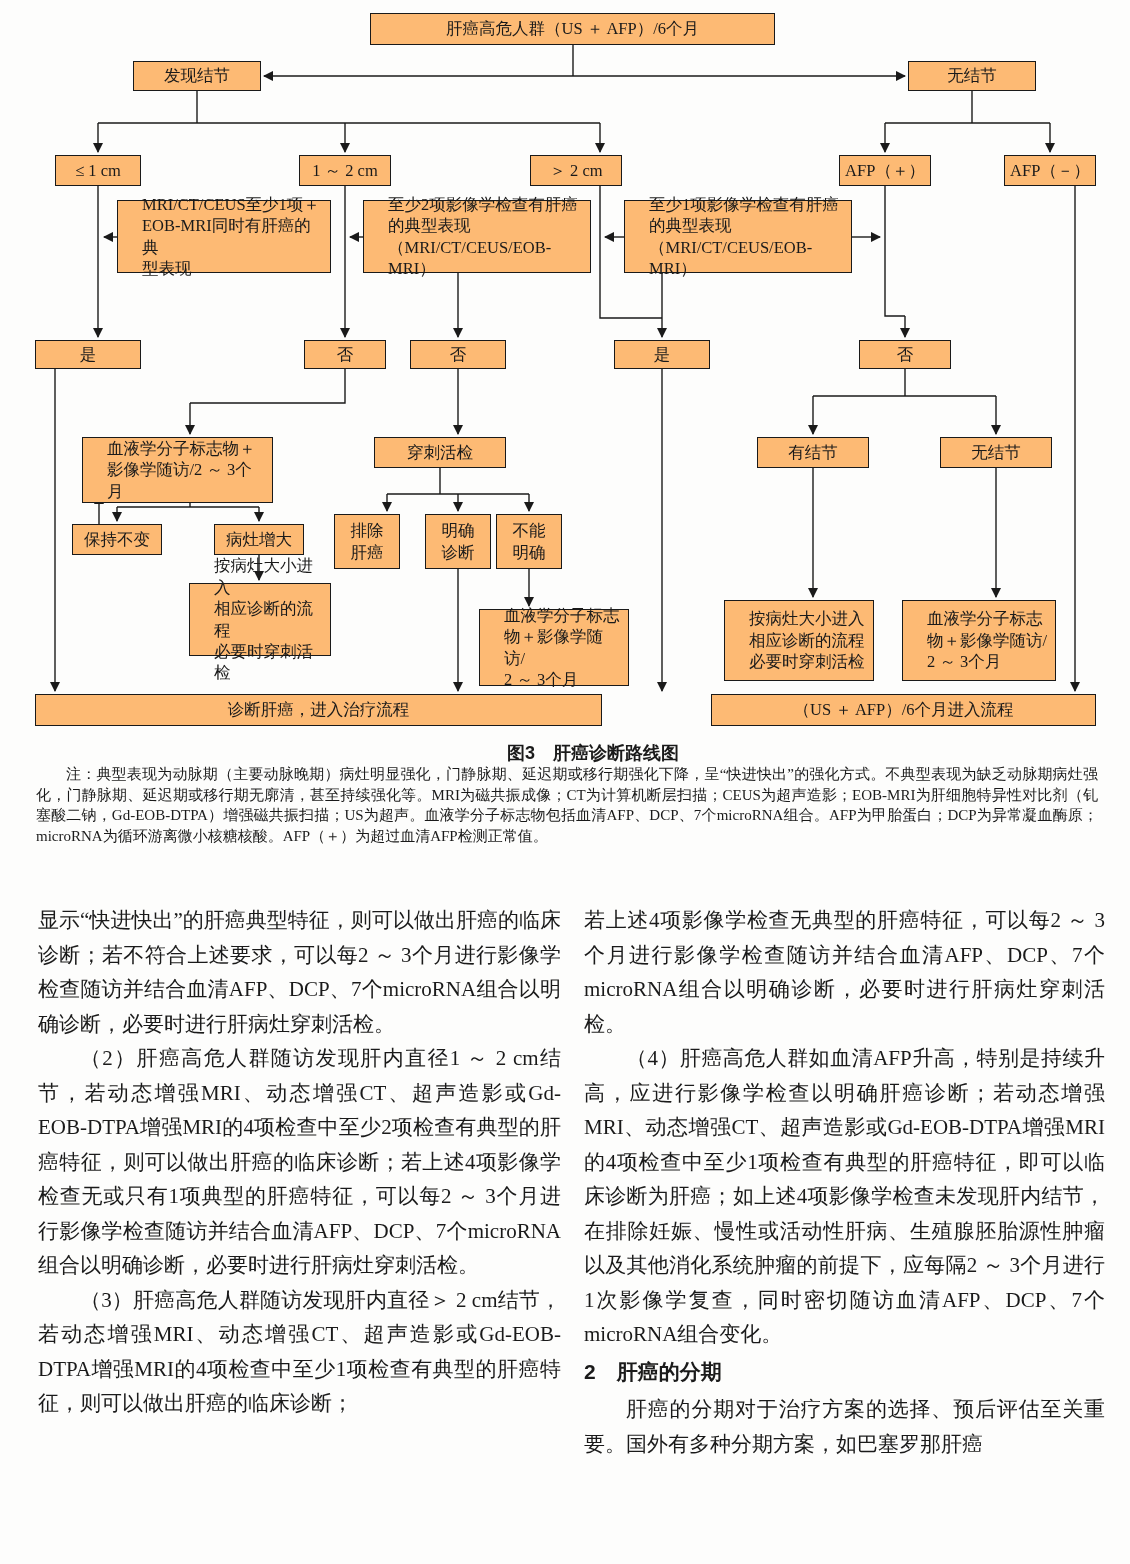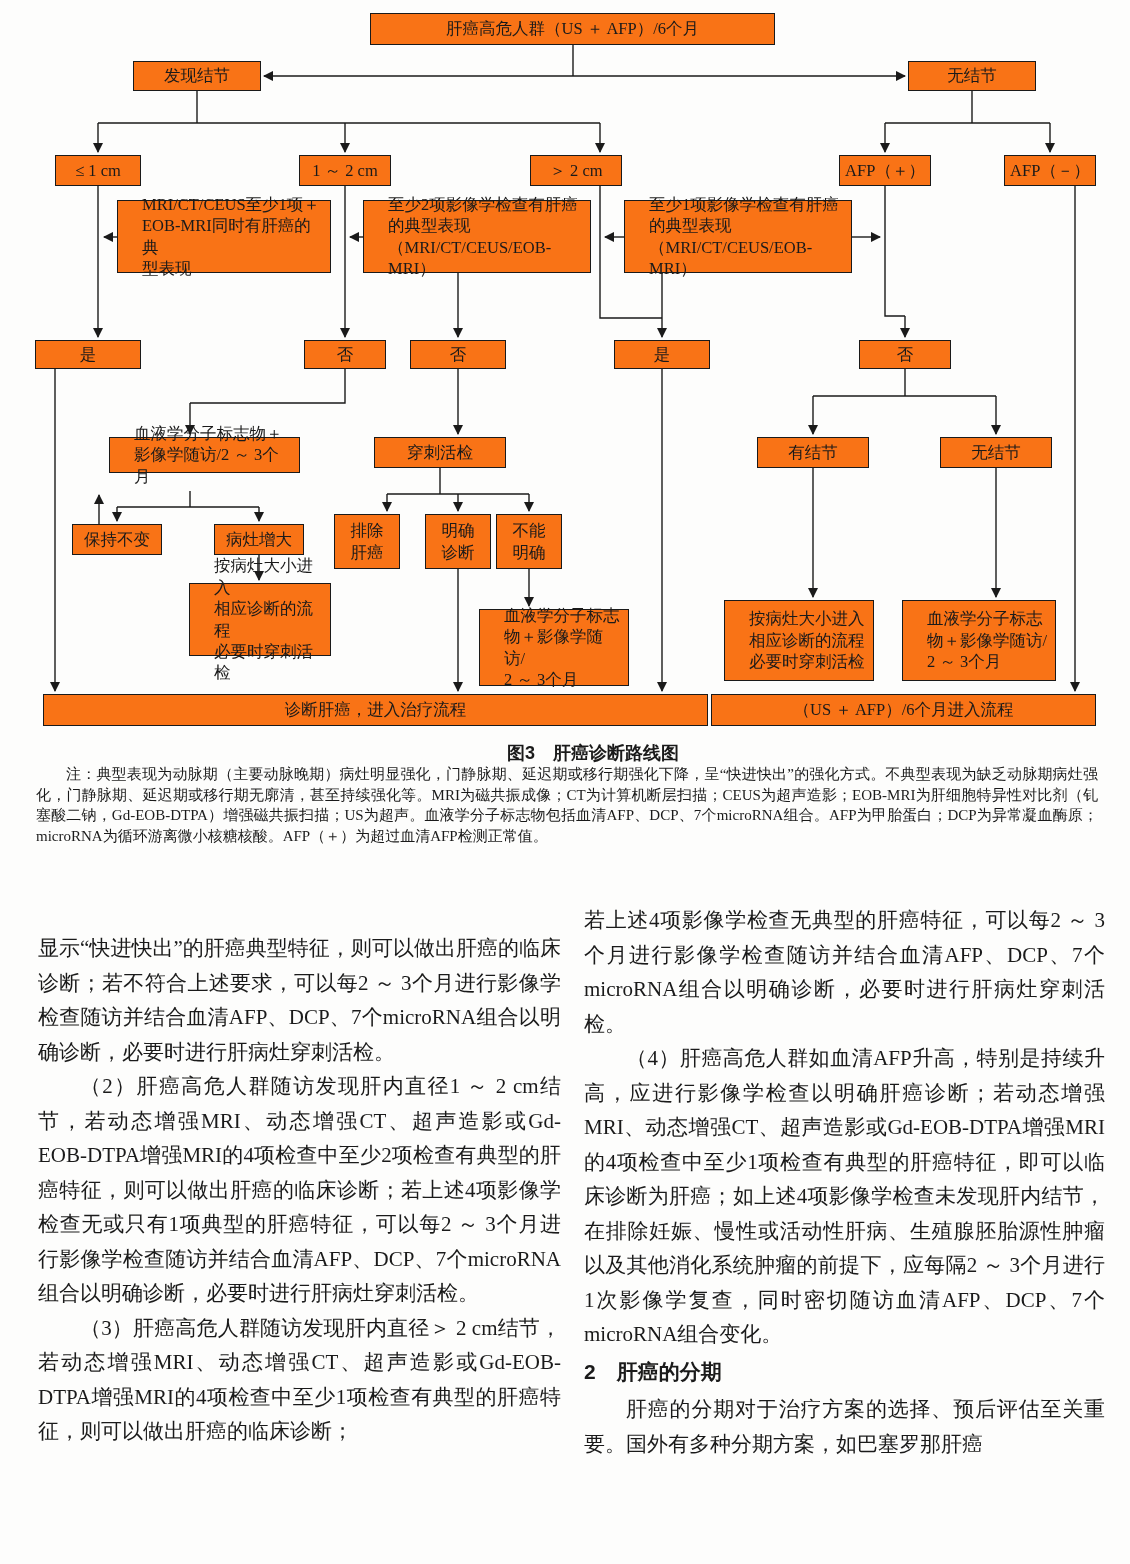--- a/index.html
+++ b/index.html
@@ -10,40 +10,40 @@
     background:#fdfdfc;
     color:#1a1a1a;
     font-family:"Liberation Serif","DejaVu Serif",serif;
     overflow:hidden;
   }
   
   #flowchart{position:absolute;left:0;top:0;width:1130px;height:740px;}
   #connectors{position:absolute;left:0;top:0;}
   .node{
     position:absolute;box-sizing:border-box;
-    border:1.5px solid #1a1a1a;background:#f97316;
+    border:1.5px solid #1a1a1a;background:#fdba74;
     display:flex;align-items:center;justify-content:center;
     text-align:center;white-space:pre-line;
     font-size:16.5px;line-height:1.3;padding:1px 4px;
   }
   .node.left{justify-content:flex-start;text-align:left;padding-left:24px;}
   
   .fig-caption{
     position:absolute;left:0;top:741px;width:1130px;
     text-align:center;font-weight:bold;font-size:18px;
     font-family:"Liberation Sans","DejaVu Sans",sans-serif;
     padding-left:28px;
   }
   .note{
     position:absolute;left:36px;top:764px;width:1062px;
     font-size:15px;line-height:20.6px;text-align:justify;text-indent:2em;
   }
   
   .col{position:absolute;top:903px;}
-  .col-left{left:38px;width:523px;margin-top:28px;}
+  .col-left{left:38px;width:523px;}
   .col-right{left:584px;width:521px;}
   .col p{margin:0;font-size:21px;line-height:34.5px;text-align:justify;}
   .col p.indent{text-indent:2em;}
   .section-heading{
     margin:3px 0;font-size:21px;line-height:34.5px;font-weight:bold;
     font-family:"Liberation Sans","DejaVu Sans",sans-serif;
   }
 </style>
 </head>
 <body>
@@ -131,21 +131,21 @@
     <div class="node left" style="left:624px;top:200px;width:228px;height:73px">至少1项影像学检查有肝癌
 的典型表现
 （MRI/CT/CEUS/EOB-MRI）</div>
 
     <div class="node" style="left:35px;top:340px;width:106px;height:29px">是</div>
     <div class="node" style="left:304px;top:340px;width:82px;height:29px">否</div>
     <div class="node" style="left:410px;top:340px;width:96px;height:29px">否</div>
     <div class="node" style="left:614px;top:340px;width:96px;height:29px">是</div>
     <div class="node" style="left:859px;top:340px;width:92px;height:29px">否</div>
 
-    <div class="node left" style="left:109px;top:437px;width:191px;height:36px">血液学分子标志物＋
+    <div class="node left" style="left:82px;top:437px;width:191px;height:66px">血液学分子标志物＋
 影像学随访/2 ～ 3个月</div>
     <div class="node" style="left:374px;top:437px;width:132px;height:31px">穿刺活检</div>
     <div class="node" style="left:757px;top:437px;width:112px;height:31px">有结节</div>
     <div class="node" style="left:940px;top:437px;width:112px;height:31px">无结节</div>
 
     <div class="node" style="left:72px;top:524px;width:90px;height:31px">保持不变</div>
     <div class="node" style="left:214px;top:524px;width:90px;height:31px">病灶增大</div>
     <div class="node" style="left:334px;top:514px;width:66px;height:55px">排除
 肝癌</div>
     <div class="node" style="left:425px;top:514px;width:66px;height:55px">明确
@@ -159,21 +159,21 @@
     <div class="node left" style="left:479px;top:609px;width:150px;height:77px">血液学分子标志
 物＋影像学随访/
 2 ～ 3个月</div>
     <div class="node left" style="left:724px;top:600px;width:150px;height:81px">按病灶大小进入
 相应诊断的流程
 必要时穿刺活检</div>
     <div class="node left" style="left:902px;top:600px;width:154px;height:81px">血液学分子标志
 物＋影像学随访/
 2 ～ 3个月</div>
 
-    <div class="node" style="left:43px;top:694px;width:665px;height:32px">诊断肝癌，进入治疗流程</div>
+    <div class="node" style="left:35px;top:694px;width:567px;height:32px">诊断肝癌，进入治疗流程</div>
     <div class="node" style="left:711px;top:694px;width:385px;height:32px">（US ＋ AFP）/6个月进入流程</div>
   </div>
 
   <div class="fig-caption">图3　肝癌诊断路线图</div>
 
   <div class="note">注：典型表现为动脉期（主要动脉晚期）病灶明显强化，门静脉期、延迟期或移行期强化下降，呈“快进快出”的强化方式。不典型表现为缺乏动脉期病灶强化，门静脉期、延迟期或移行期无廓清，甚至持续强化等。MRI为磁共振成像；CT为计算机断层扫描；CEUS为超声造影；EOB-MRI为肝细胞特异性对比剂（钆塞酸二钠，Gd-EOB-DTPA）增强磁共振扫描；US为超声。血液学分子标志物包括血清AFP、DCP、7个microRNA组合。AFP为甲胎蛋白；DCP为异常凝血酶原；microRNA为循环游离微小核糖核酸。AFP（＋）为超过血清AFP检测正常值。</div>
 
   <div class="col col-left">
     <p>显示“快进快出”的肝癌典型特征，则可以做出肝癌的临床诊断；若不符合上述要求，可以每2 ～ 3个月进行影像学检查随访并结合血清AFP、DCP、7个microRNA组合以明确诊断，必要时进行肝病灶穿刺活检。</p>
     <p class="indent">（2）肝癌高危人群随访发现肝内直径1 ～ 2 cm结节，若动态增强MRI、动态增强CT、超声造影或Gd-EOB-DTPA增强MRI的4项检查中至少2项检查有典型的肝癌特征，则可以做出肝癌的临床诊断；若上述4项影像学检查无或只有1项典型的肝癌特征，可以每2 ～ 3个月进行影像学检查随访并结合血清AFP、DCP、7个microRNA组合以明确诊断，必要时进行肝病灶穿刺活检。</p>

